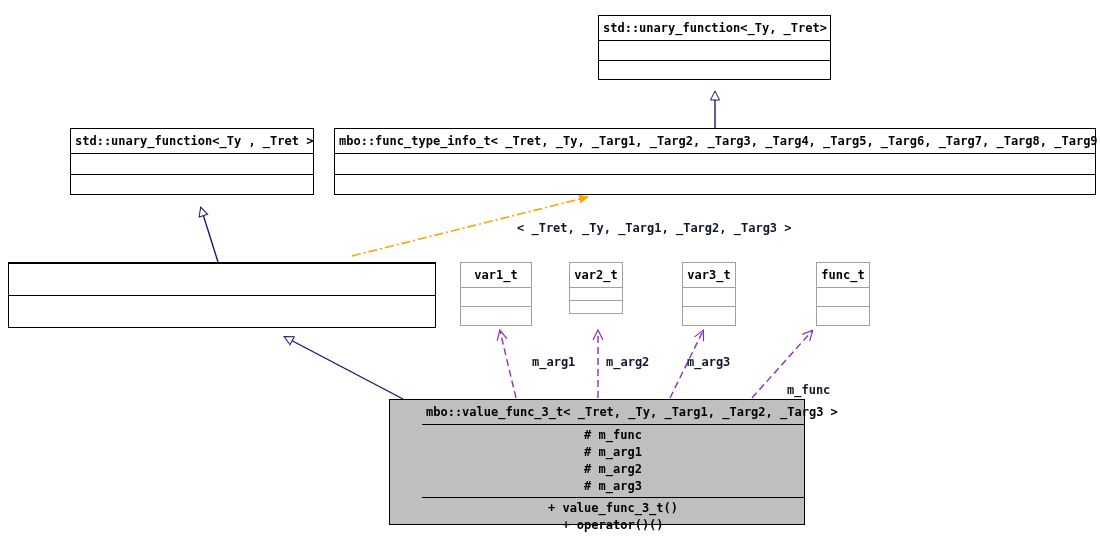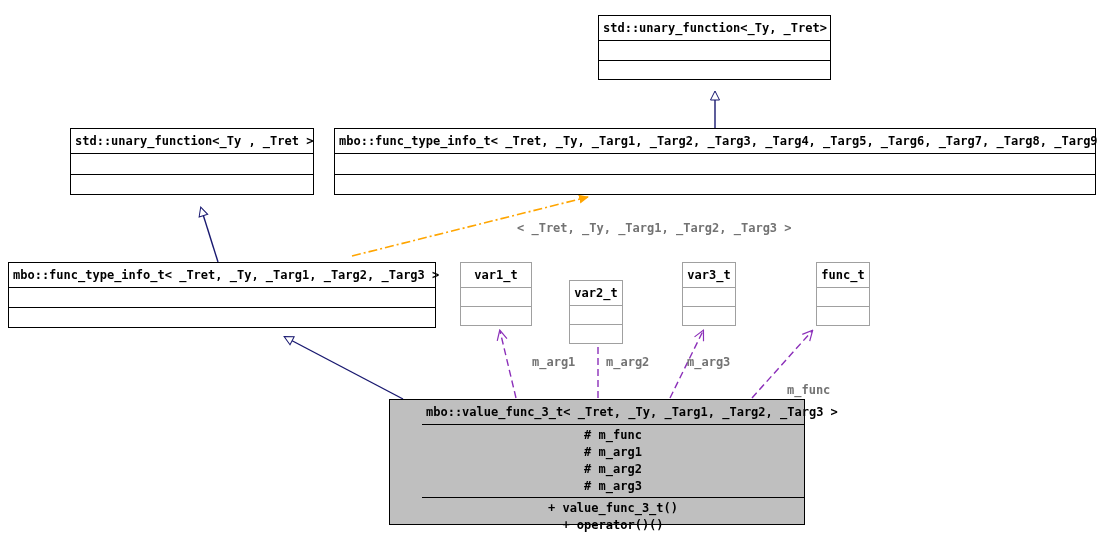--- a/index.html
+++ b/index.html
@@ -59,21 +59,21 @@
     font-weight: bold;
     padding: 2px 4px;
     white-space: nowrap;
   }
   .node .compartment.empty { padding: 0; }
   .edge-label {
     position: absolute;
     font-family: "DejaVu Sans Mono", "Liberation Mono", monospace;
     font-size: 12px;
     font-weight: bold;
-    color: #737373;
+    color: #0f172a;
     white-space: nowrap;
   }
 </style>
 </head>
 <body>
 
 <div id="canvas">
 
   <svg class="edges" viewBox="0 0 1100 543" xmlns="http://www.w3.org/2000/svg">
     <defs>
@@ -136,36 +136,35 @@
 
   <div class="node black" style="left:334px; top:128px; width:762px; height:67px;">
     <div class="title">mbo::func_type_info_t&lt; _Tret, _Ty, _Targ1, _Targ2, _Targ3, _Targ4, _Targ5, _Targ6, _Targ7, _Targ8, _Targ9 &gt;</div>
     <div class="sep"></div>
     <div class="compartment empty"></div>
     <div class="sep"></div>
     <div class="compartment empty"></div>
   </div>
 
   <div class="node black" style="left:8px; top:262px; width:428px; height:66px;">
-    <div class="title">mbo::func_type_info_t&lt; _Tret, _Ty, _Targ1, _Targ2, _Targ3 &gt;</div>
     <div class="sep"></div>
     <div class="compartment empty"></div>
     <div class="sep"></div>
     <div class="compartment empty"></div>
   </div>
 
   <div class="node gray" style="left:460px; top:262px; width:72px; height:64px;">
     <div class="title">var1_t</div>
     <div class="sep"></div>
     <div class="compartment empty"></div>
     <div class="sep"></div>
     <div class="compartment empty"></div>
   </div>
 
-  <div class="node gray" style="left:569px; top:280px; width:54px; height:64px;justify-content:flex-end;">
+  <div class="node gray" style="left:569px; top:262px; width:54px; height:52px;justify-content:flex-end;">
     <div class="title">var2_t</div>
     <div class="sep"></div>
     <div class="compartment empty"></div>
     <div class="sep"></div>
     <div class="compartment empty"></div>
   </div>
 
   <div class="node gray" style="left:682px; top:262px; width:54px; height:64px;">
     <div class="title">var3_t</div>
     <div class="sep"></div>

